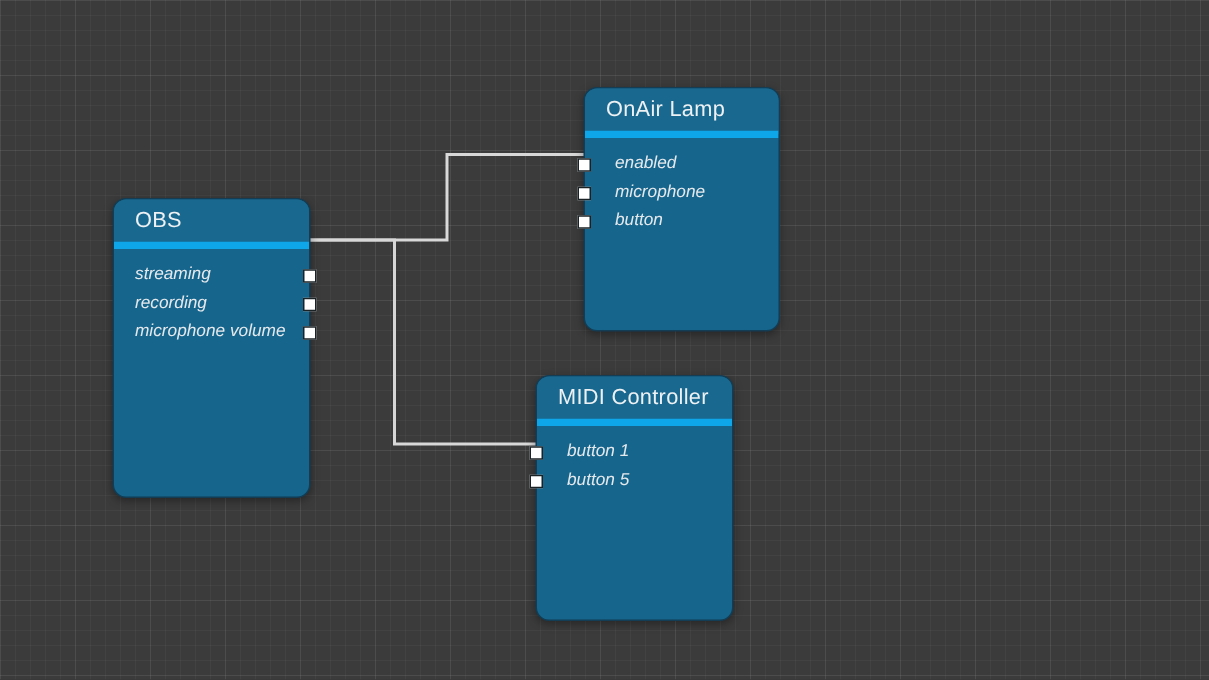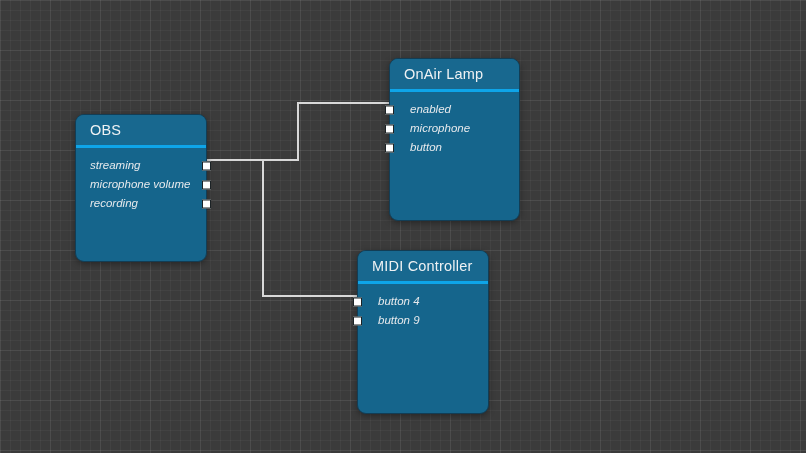--- a/index.html
+++ b/index.html
@@ -48,21 +48,21 @@
     background: #15658c;
     border: 1px solid #123d55;
     box-shadow: 0 2px 6px rgba(0,0,0,0.35);
     overflow: visible;
   }
   .node-header {
     box-sizing: border-box;
     height: 33px;
     border-radius: 8px 8px 0 0;
     background: #18688f;
-    border-bottom: 3px solid #0ea5e9;
+    border-bottom: 5px solid #0ea5e9;
     display: flex;
     align-items: center;
     padding: 0 0 0 14px;
   }
   .node-title {
     color: #eef1f3;
     font-size: 14.5px;
     letter-spacing: 0.2px;
     line-height: 1;
     white-space: nowrap;
@@ -103,36 +103,36 @@
 <body>
 
 <div id="canvas">
 
   <svg id="wire-layer" viewBox="0 0 806 453" width="806" height="453">
       <path class="wire" d="M 207 160 L 298 160 L 298 103 L 389 103"></path>
       <path class="wire" d="M 207 160 L 263 160 L 263 296 L 357 296"></path>
     </svg>
 
   <div id="node-layer">
-      <div class="node" style="left: 75px; top: 114px; width: 132px; height: 148px;">
+      <div class="node" style="left: 75px; top: 132px; width: 132px; height: 200px;">
         <div class="node-header">
           <div class="node-title">OBS</div>
         </div>
         <div class="node-body">
           <div class="port-row out">
             <span class="port out-port"></span>
             <span class="port-label">streaming</span>
           </div>
           <div class="port-row out">
             <span class="port out-port"></span>
-            <span class="port-label">microphone volume</span>
+            <span class="port-label">recording</span>
           </div>
           <div class="port-row out">
             <span class="port out-port"></span>
-            <span class="port-label">recording</span>
+            <span class="port-label">microphone volume</span>
           </div>
         </div>
       </div>
       <div class="node" style="left: 389px; top: 58px; width: 131px; height: 163px;">
         <div class="node-header">
           <div class="node-title">OnAir Lamp</div>
         </div>
         <div class="node-body">
           <div class="port-row in">
             <span class="port in-port"></span>
@@ -148,23 +148,23 @@
           </div>
         </div>
       </div>
       <div class="node" style="left: 357px; top: 250px; width: 132px; height: 164px;">
         <div class="node-header">
           <div class="node-title">MIDI Controller</div>
         </div>
         <div class="node-body">
           <div class="port-row in">
             <span class="port in-port"></span>
-            <span class="port-label">button 4</span>
+            <span class="port-label">button 1</span>
           </div>
           <div class="port-row in">
             <span class="port in-port"></span>
-            <span class="port-label">button 9</span>
+            <span class="port-label">button 5</span>
           </div>
         </div>
       </div>
     </div>
 
 </div>
 
 </body></html>

